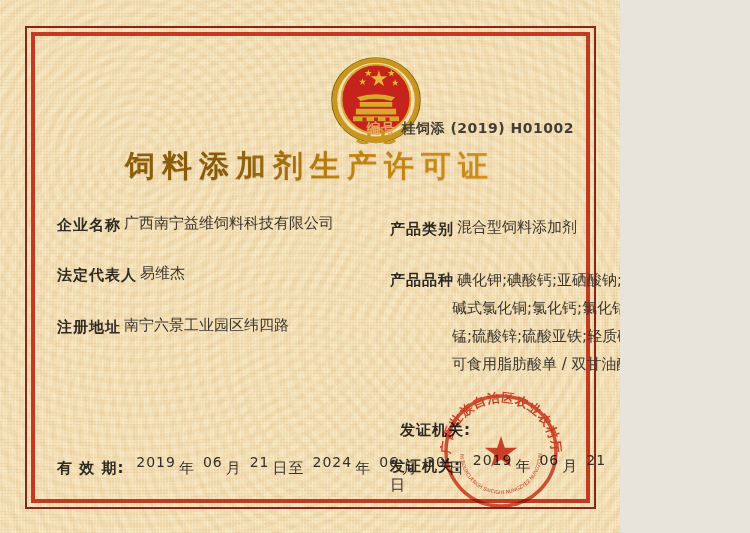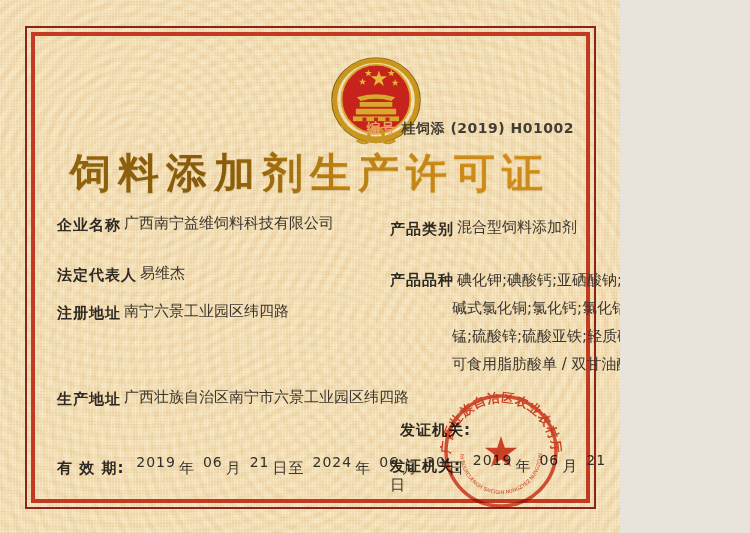--- a/index.html
+++ b/index.html
@@ -18,33 +18,33 @@
   .border-inner{position:absolute;left:31px;top:32px;right:30px;bottom:30px;border:4px solid #c23a21;}
 
   .emblem{position:absolute;left:328px;top:56px;width:96px;height:92px;}
 
   .number-line{position:absolute;top:120px;right:46px;font-size:14px;letter-spacing:.5px;}
   .number-label{color:#eaa266;font-weight:bold;margin-right:6px;}
   .number-value{color:#443d33;font-weight:bold;}
 
   .cert-title{
     position:absolute;left:0;top:146px;width:100%;margin:0;text-align:center;
-    font-size:41px;font-weight:bold;letter-spacing:7px;
+    font-size:30px;font-weight:bold;letter-spacing:7px;
     background:linear-gradient(90deg,#9c6c10 0%,#8a5c0b 35%,#c98b15 55%,#e19a1e 80%,#d4921c 100%);
     -webkit-background-clip:text;background-clip:text;color:transparent;
     text-shadow:0 1px 1px rgba(122,82,10,.18);
   }
 
   .row{position:absolute;font-size:15px;color:#3a342c;}
   .lbl{font-weight:bold;color:#2e2922;letter-spacing:1px;}
   .val{margin-left:3px;position:relative;top:-2px;color:#3b352d;}
 
   .row-company{left:57px;top:216px;}
   .row-legal{left:57px;top:266px;}
-  .row-regaddr{left:57px;top:304px;}
+  .row-regaddr{left:57px;top:318px;}
   .row-prodaddr{left:57px;top:390px;}
   .row-validity{left:57px;top:459px;letter-spacing:1px;}
   .row-category{left:390px;top:220px;}
   .row-products{left:390px;top:266px;width:328px;line-height:28px;padding-left:62px;text-indent:-62px;}
   .row-products .val{top:0;}
   .row-authority{left:400px;top:421px;z-index:2;}
   .row-issuedate{left:390px;top:457px;z-index:2;letter-spacing:1px;}
 
   .num{font-size:14px;position:relative;top:-6px;letter-spacing:1px;margin:0 3px 0 6px;color:#332e27;}
   .dsep{margin-right:2px;}
@@ -90,23 +90,20 @@
   <h1 class="cert-title">饲料添加剂生产许可证</h1>
 
   <div class="row row-legal">
     <span class="lbl">法定代表人</span><span class="val">易维杰</span>
   </div>
   <div class="row row-company">
     <span class="lbl">企业名称</span><span class="val">广西南宁益维饲料科技有限公司</span>
   </div>
   <div class="row row-regaddr">
     <span class="lbl">注册地址</span><span class="val">南宁六景工业园区纬四路</span>
-  </div>
-  <div class="row row-prodaddr">
-    <span class="lbl">生产地址</span><span class="val">广西壮族自治区南宁市六景工业园区纬四路</span>
   </div>
   <div class="row row-validity">
     <span class="lbl">有 效 期:</span>
     <span class="num">2019</span><span class="dsep">年</span><span class="num">06</span><span class="dsep">月</span><span class="num">21</span><span class="dsep">日至</span><span class="num">2024</span><span class="dsep">年</span><span class="num">06</span><span class="dsep">月</span><span class="num">30</span><span class="dsep">日</span>
   </div>
 
   <div class="row row-category">
     <span class="lbl">产品类别</span><span class="val">混合型饲料添加剂</span>
   </div>
   <div class="row row-products">

